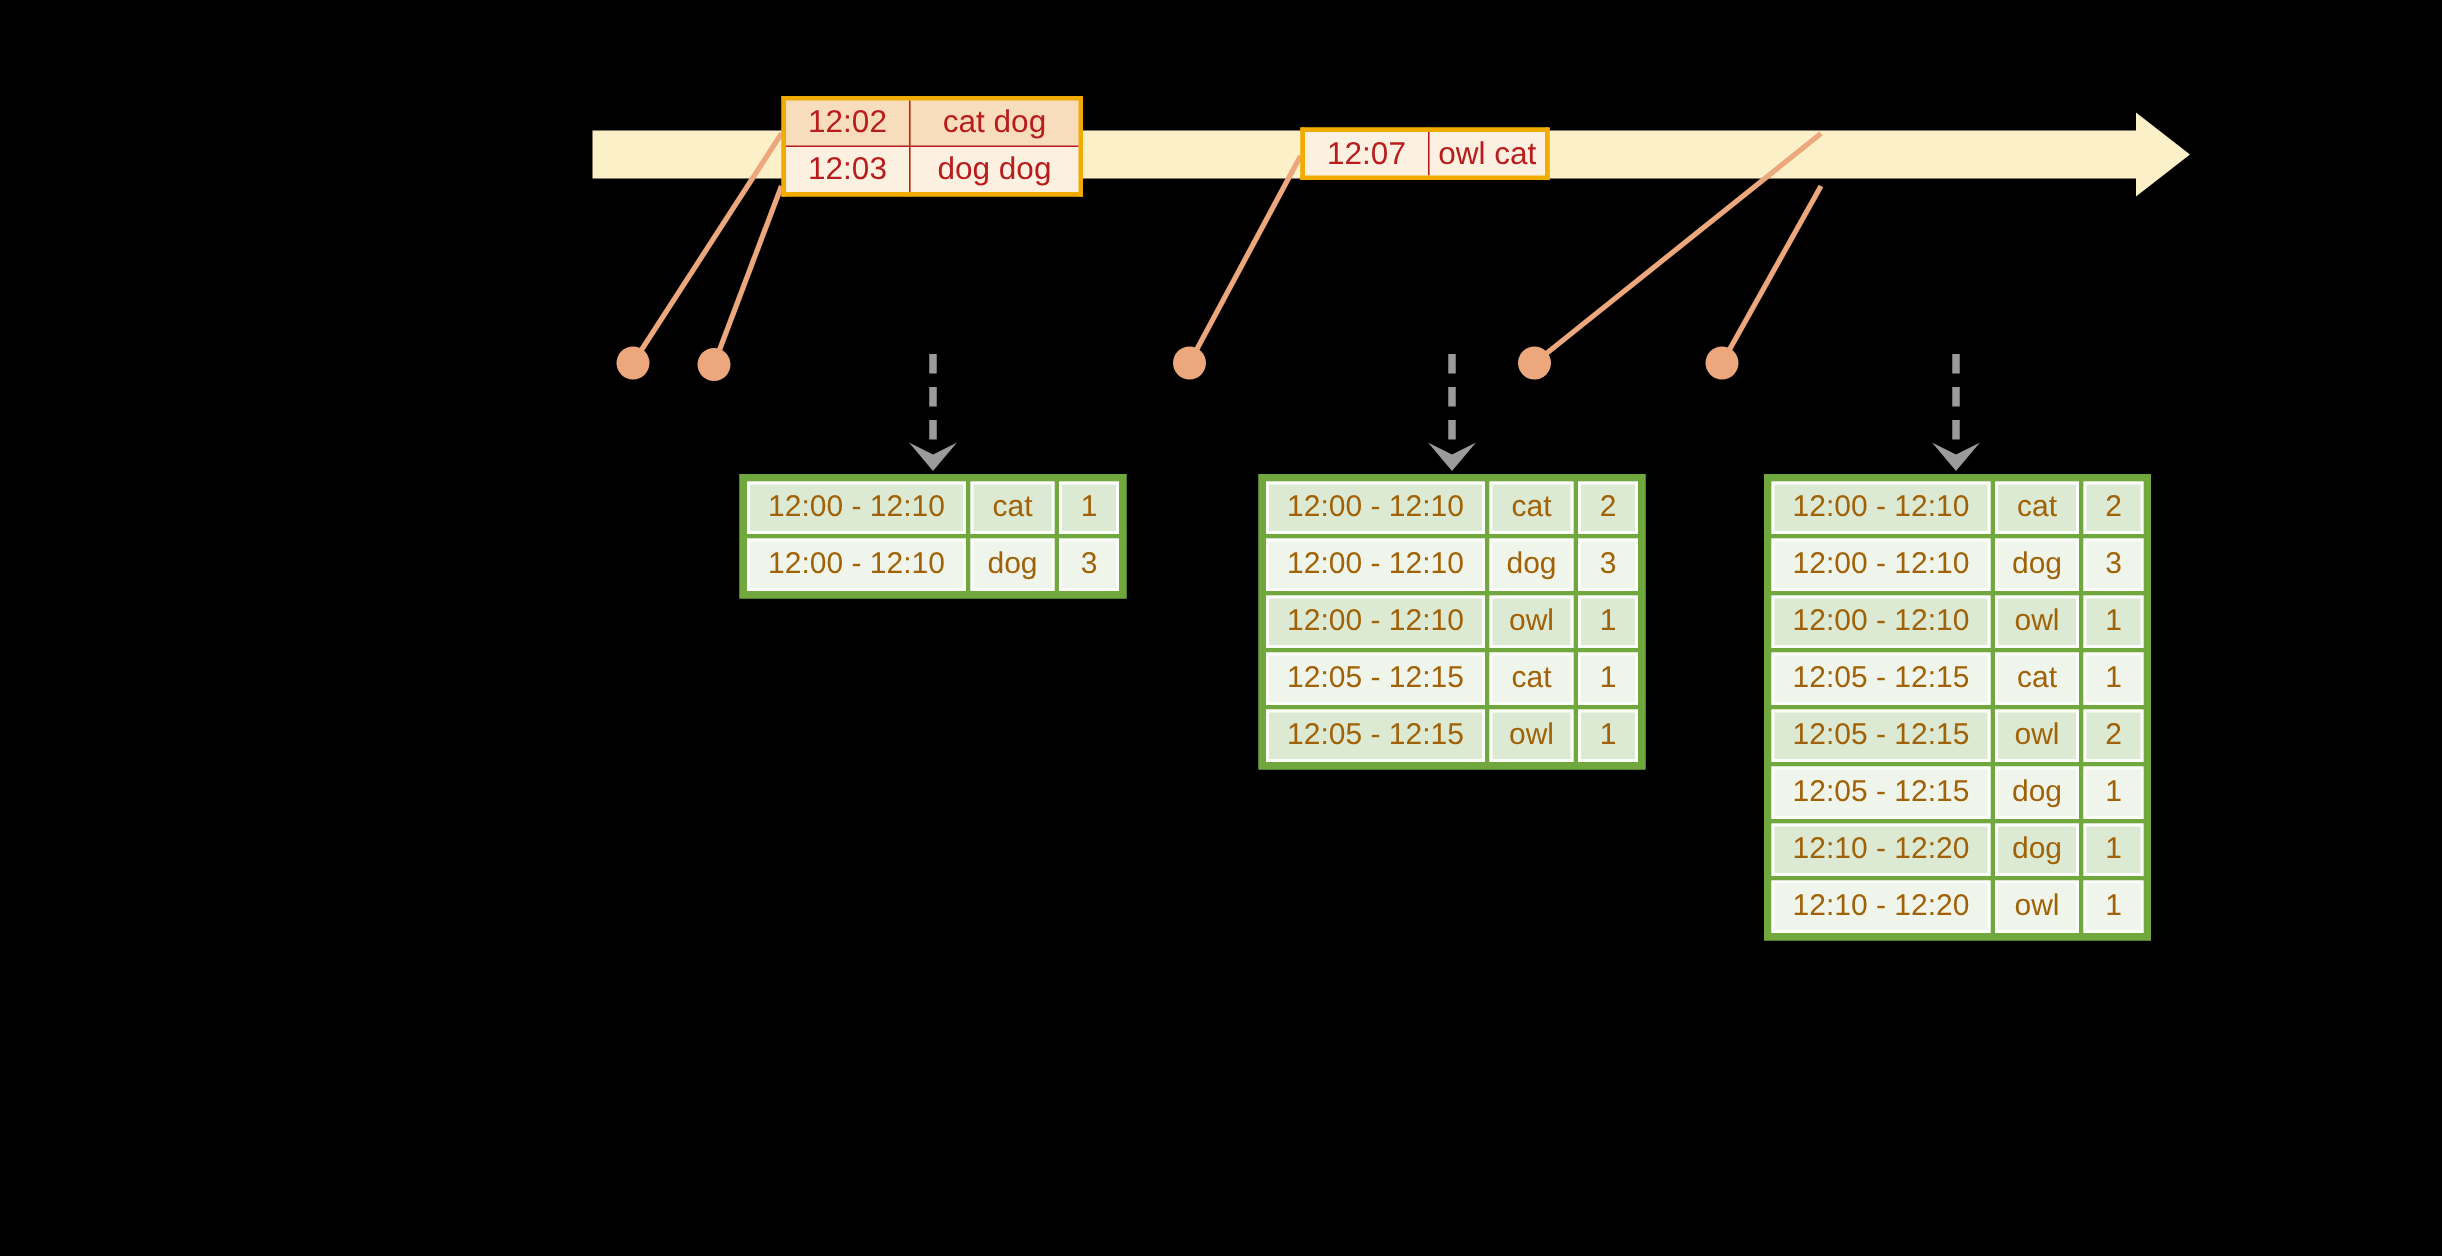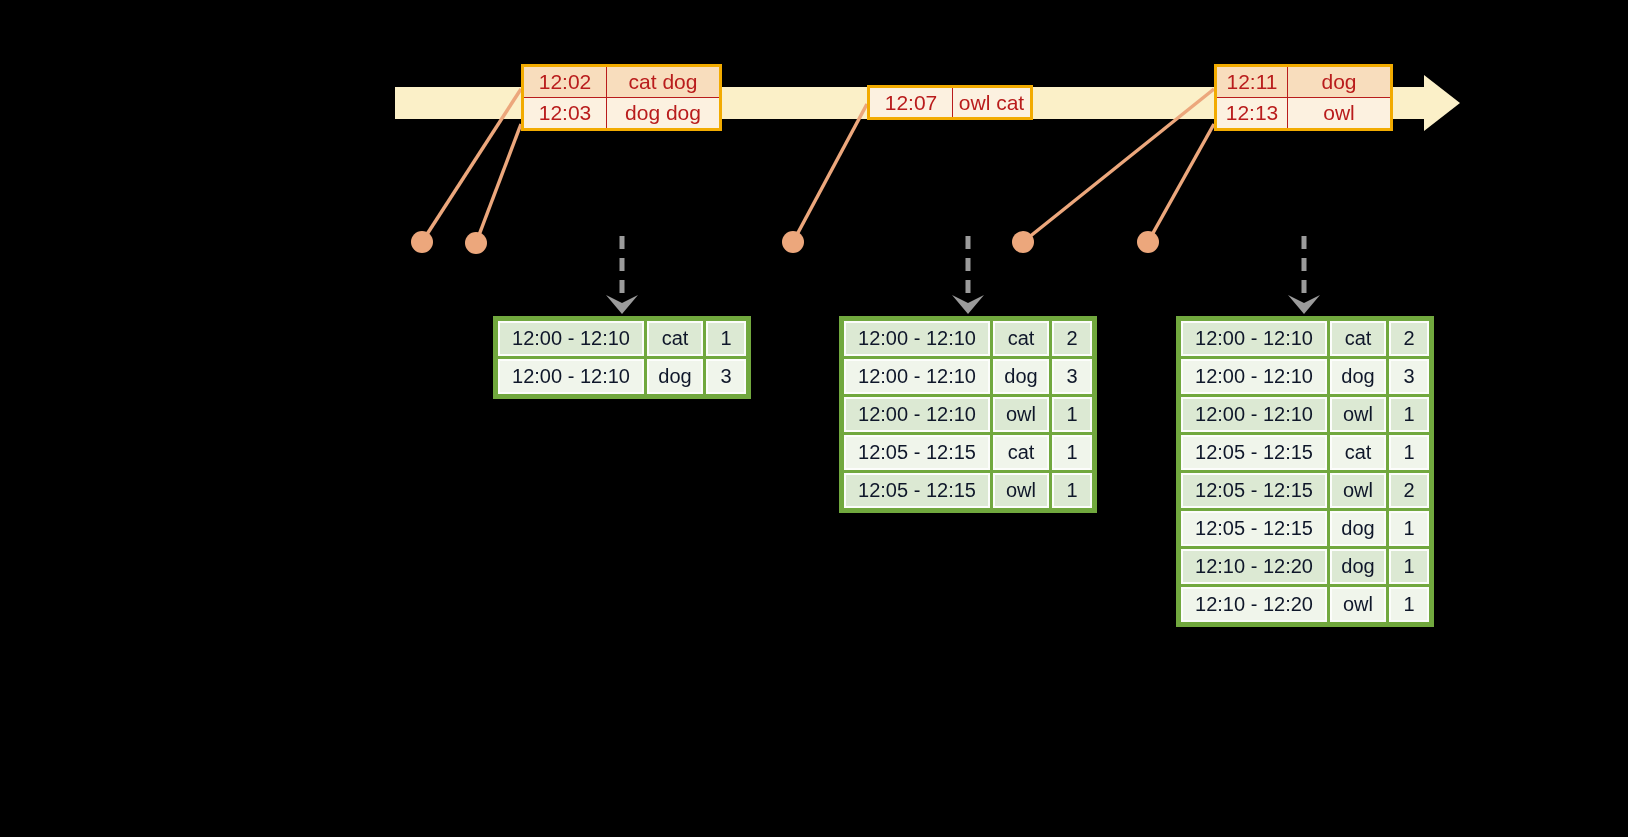--- a/index.html
+++ b/index.html
@@ -40,21 +40,21 @@
     border-collapse:separate;
     border-spacing:3px;
     background:#71A83E;
     border:2px solid #71A83E;
   }
   table.gtable td{
     border:2px solid #FCFDFB;
     text-align:center;
     vertical-align:middle;
     font-size:20px;
-    color:#0f172a;
+    color:#a16207;
     height:35px;
     box-sizing:border-box;
     padding:0;
   }
   table.gtable tr:nth-child(odd) td{background:#DCE9D3;}
   table.gtable tr:nth-child(even) td{background:#F0F5EB;}
   .gt-time{width:146px;}
   .gt-word{width:56px;}
   .gt-count{width:40px;}
 </style>
@@ -111,32 +111,20 @@
 
   <table class="etable" style="left:867px;top:85px;width:166px">
     <tbody>
         <tr class="r-light">
       <td class="e-time">12:07</td>
       <td>owl cat</td>
     </tr>
   </tbody>
     </table>
 
-  <table class="etable" style="left:1214px;top:64px;width:179px">
-    <tbody>
-        <tr class="r-dark">
-      <td class="e-time-narrow">12:11</td>
-      <td>dog</td>
-    </tr>
-    <tr class="r-light">
-      <td class="e-time-narrow">12:13</td>
-      <td>owl</td>
-    </tr>
-  </tbody>
-    </table>
 
   <table class="gtable" style="left:493px;top:316px">
     <tbody>
         <tr>
       <td class="gt-time">12:00 - 12:10</td>
       <td class="gt-word">cat</td>
       <td class="gt-count">1</td>
     </tr>
     <tr>
       <td class="gt-time">12:00 - 12:10</td>

